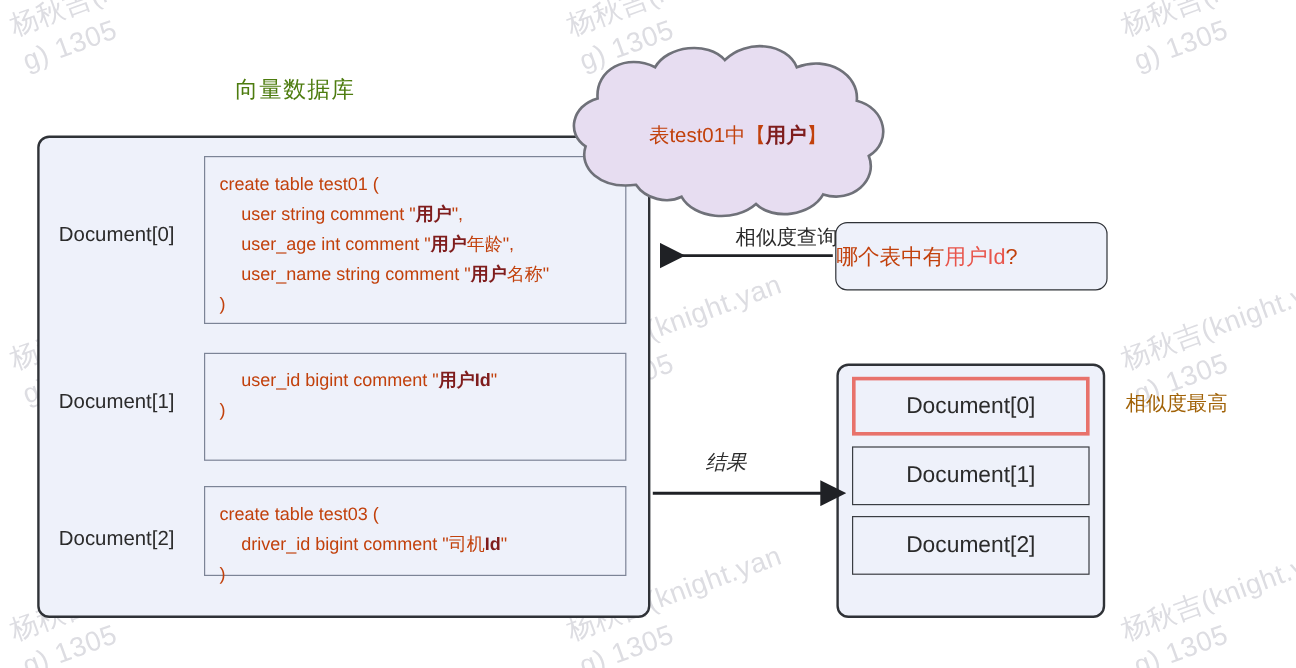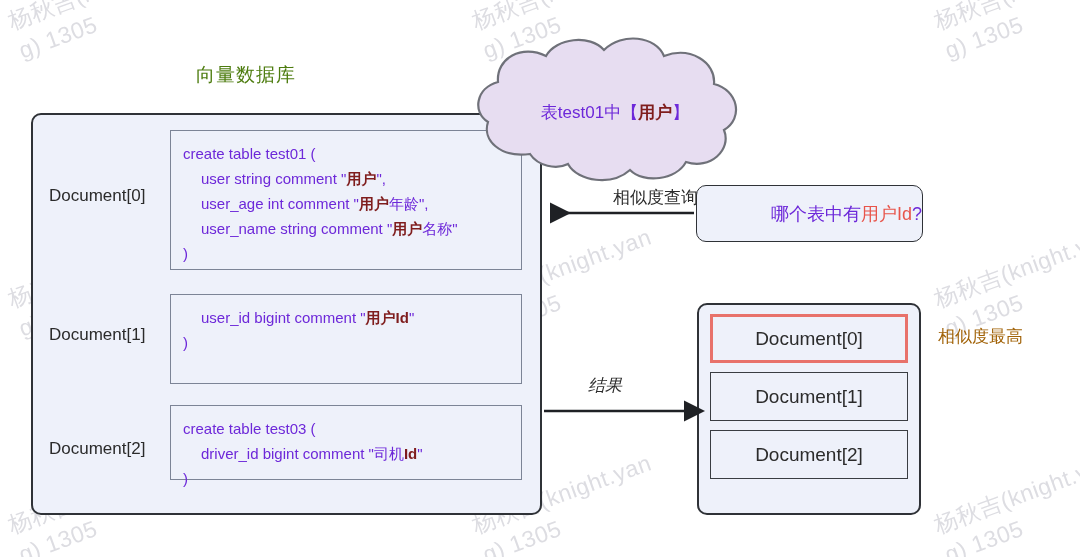--- a/index.html
+++ b/index.html
@@ -79,21 +79,21 @@
     padding: 10px 12px 8px 12px;
     font-size: 15px;
     line-height: 25px;
     color: #2b2b2b;
     white-space: pre;
   }
   .code-line { white-space: pre; }
   .ind { padding-left: 18px; }
   .red { color: #e8544a; }
   .redb { color: #7f1d1d; font-weight: bold; }
-  .blk { color: #6d28d9; }
+  .blk { color: #c2410c; }
 
   
   .cloud-wrap {
     position: absolute;
     left: 470px;
     top: 36px;
     width: 290px;
     height: 148px;
     z-index: 8;
   }
@@ -122,21 +122,21 @@
     left: 696px;
     top: 185px;
     width: 227px;
     height: 57px;
     background: #eef1fa;
     border: 1.8px solid #2f3237;
     border-radius: 10px;
     box-sizing: border-box;
     display: flex;
     align-items: center;
-    justify-content: flex-end;
+    justify-content: flex-start;
     font-size: 18px;
     color: #2b2b2b;
     z-index: 7;
   }
 
   
   .arrow-label {
     position: absolute;
     font-size: 17px;
     color: #2b2b2b;

